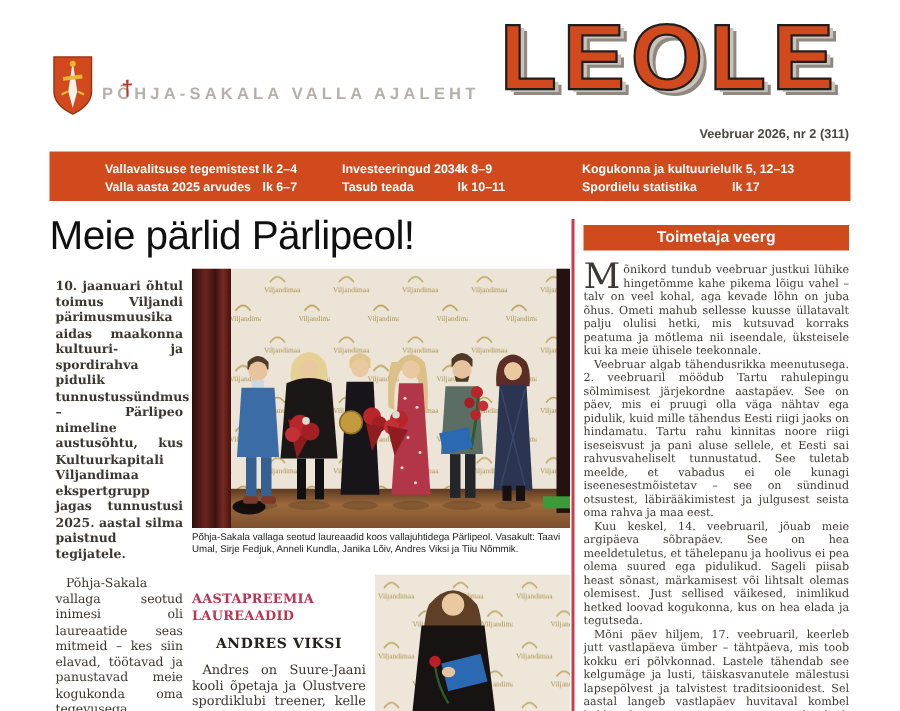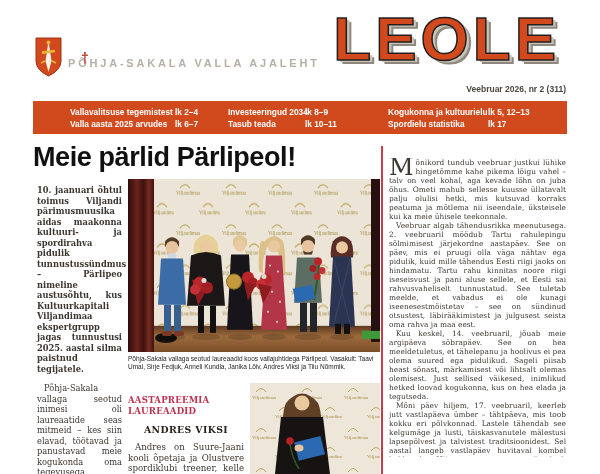--- a/index.html
+++ b/index.html
@@ -14,21 +14,21 @@
          font-size:62px;line-height:62px;color:#d2491d;letter-spacing:4px;
          -webkit-text-stroke:1.5px #1f1f1f;
          text-shadow:3px 2px 0 #c9c2b8,5px 4px 0 #8e887e;}
   .issue{position:absolute;right:34px;top:84px;font-weight:700;font-size:8.5px;color:#4a4642;}
   
   .navbar{position:absolute;left:33px;top:101px;width:534px;height:33px;background:#d14a1d;}
   .nav-cell{position:absolute;color:#ffffff;font-weight:700;font-size:8.3px;white-space:nowrap;}
   .r1{top:6px}.r2{top:18px}
   .gl1{left:37px}.gp1{left:142px}.gl2{left:195px}.gp2{left:272px}.gl3{left:355px}.gp3{left:455px}
   
-  .headline{position:absolute;left:33px;top:142px;font-weight:700;font-size:27px;
+  .headline{position:absolute;left:33px;top:142px;font-weight:400;font-size:27px;
             letter-spacing:-0.4px;color:#101010;}
   .leftcol{position:absolute;left:33px;top:181px;width:93px;height:293px;overflow:hidden;
            font-family:"DejaVu Serif",serif;font-size:8.3px;line-height:10.5px;
            text-align:justify;color:#3c3630;}
   .leftcol p{margin:4px;}
   .lead{font-weight:700;}
   .after{margin-top:9px !important;text-indent:7px;}
   .kicker{margin-top:13px;font-family:"DejaVu Serif",serif;font-weight:700;font-size:8.6px;
           line-height:11px;color:#bd3350;letter-spacing:0.2px;}
   .pname{margin-top:8px;text-align:center;font-family:"DejaVu Serif",serif;font-weight:700;
@@ -227,20 +227,21 @@
       <rect x="46" y="56" width="27" height="19" fill="#2b6ab2" transform="rotate(-14 59 65)"></rect>
       <ellipse cx="49" cy="65" rx="4.5" ry="3.5" fill="#e8c49e"></ellipse>
       <path d="M40 61 q2 14 9 25" stroke="#2e5c2a" stroke-width="1.5" fill="none"></path>
       <circle cx="40" cy="58" r="3.8" fill="#bb2026"></circle>
     </svg>
   </div>
 
   <div class="vrule"></div>
 
   <div class="rightcol">
+    <div class="tv-header">Toimetaja veerg</div>
     <div class="tv-text">
       <p><span class="dropcap">M</span><span>õnikord tundub veebruar justkui lühike hingetõmme kahe pikema lõigu vahel – talv on veel kohal, aga kevade lõhn on juba õhus. Ometi mahub sellesse kuusse üllatavalt palju olulisi hetki, mis kutsuvad korraks peatuma ja mõtlema nii iseendale, üksteisele kui ka meie ühisele teekonnale.</span></p>
       <p>Veebruar algab tähendusrikka meenutusega. 2. veebruaril möödub Tartu rahulepingu sõlmimisest järjekordne aastapäev. See on päev, mis ei pruugi olla väga nähtav ega pidulik, kuid mille tähendus Eesti riigi jaoks on hindamatu. Tartu rahu kinnitas noore riigi iseseisvust ja pani aluse sellele, et Eesti sai rahvusvaheliselt tunnustatud. See tuletab meelde, et vabadus ei ole kunagi iseenesestmõistetav – see on sündinud otsustest, läbirääkimistest ja julgusest seista oma rahva ja maa eest.</p>
       <p>Kuu keskel, 14. veebruaril, jõuab meie argipäeva sõbrapäev. See on hea meeldetuletus, et tähelepanu ja hoolivus ei pea olema suured ega pidulikud. Sageli piisab heast sõnast, märkamisest või lihtsalt olemas olemisest. Just sellised väikesed, inimlikud hetked loovad kogukonna, kus on hea elada ja tegutseda.</p>
       <p>Mõni päev hiljem, 17. veebruaril, keerleb jutt vastlapäeva ümber – tähtpäeva, mis toob kokku eri põlvkonnad. Lastele tähendab see kelgumäge ja lusti, täiskasvanutele mälestusi lapsepõlvest ja talvistest traditsioonidest. Sel aastal langeb vastlapäev huvitaval kombel kokku ka Hiina uue aastaga, mil algab tulihobuse aasta. Hobune sümboliseerib energiat, tegutsemistahet ja liikumist edasi – mõtted, mis sobivad hästi ka meie valla igapäevaellu, kus ideed ja ettevõtmised ei seisa paigal.</p>
     </div>
   </div>
 
 </div>
 

